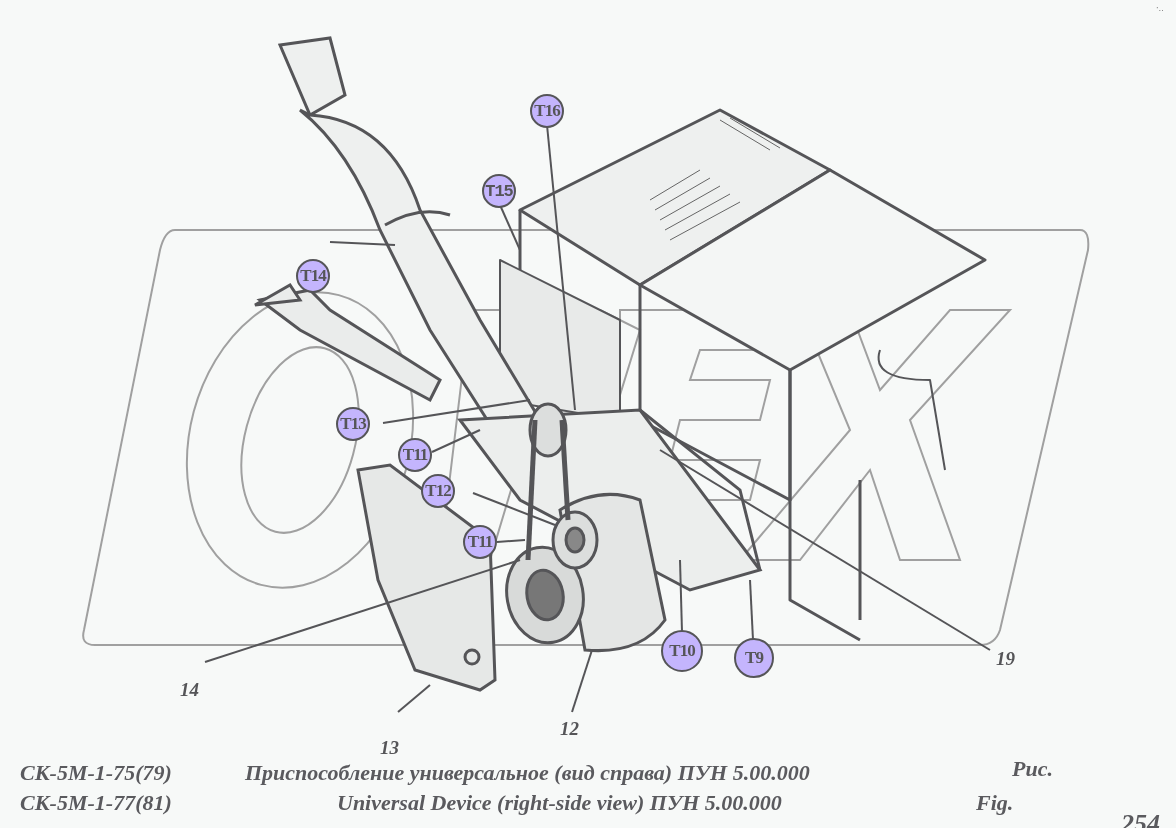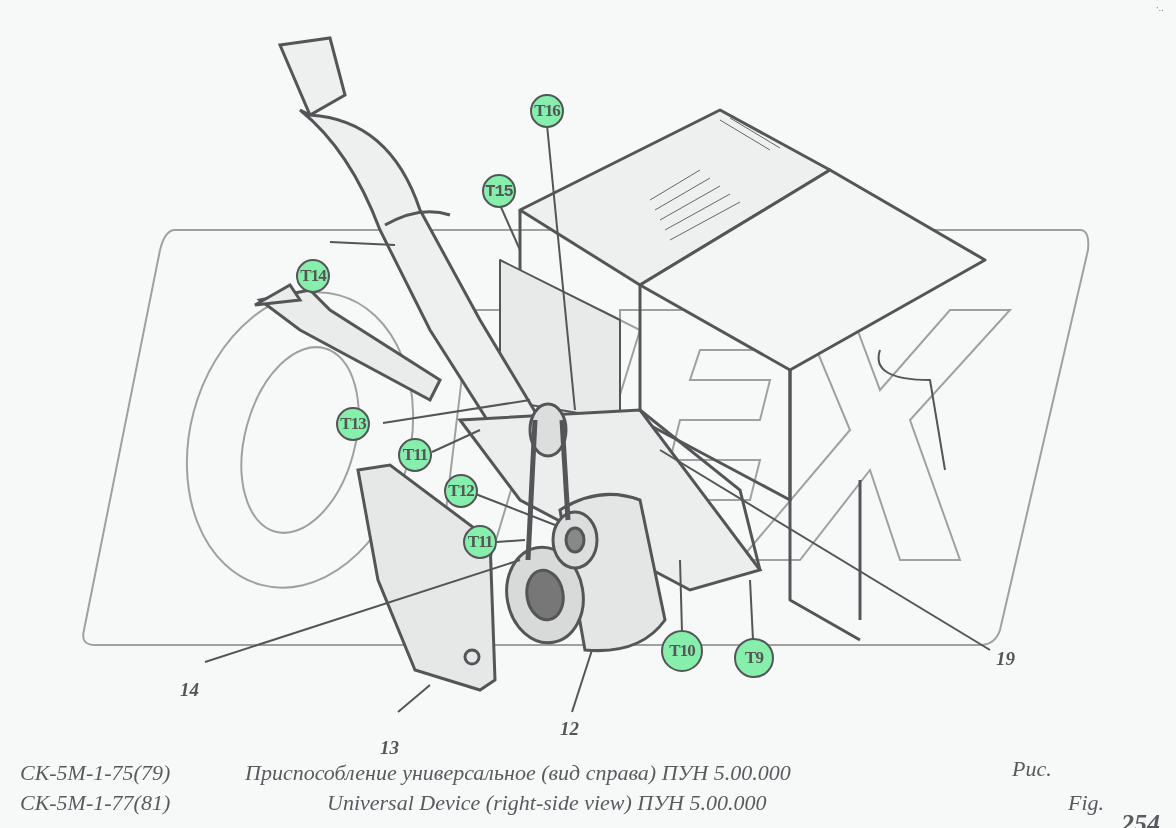--- a/index.html
+++ b/index.html
@@ -8,34 +8,34 @@
       background: #f7f9f8;
       position: relative;
       font-family: "Liberation Serif", serif;
       color: #555558;
     }
     #drawing { position: absolute; left: 0; top: 0; width: 1176px; height: 828px; }
     .callout {
       position: absolute;
       width: 34px; height: 34px;
       border: 2px solid #555558; border-radius: 50%;
-      background: #86efac;
+      background: #c4b5fd;
       display: flex; align-items: center; justify-content: center;
       font-family: "Liberation Serif", serif; font-weight: bold;
       font-size: 17px; color: #555558; letter-spacing: -1px;
       box-sizing: border-box;
     }
     .ref {
       position: absolute;
       font-family: "Liberation Serif", serif; font-style: italic; font-weight: bold;
       font-size: 19px; color: #555558;
     }
     .caption {
       position: absolute;
-      font-family: "Liberation Serif", serif; font-style: italic; font-weight: normal;
+      font-family: "Liberation Serif", serif; font-style: italic; font-weight: bold;
       font-size: 22px; color: #5a5a5e; white-space: nowrap;
     }
     .fignum {
       position: absolute;
       font-family: "Liberation Serif", serif; font-style: italic; font-weight: bold;
       font-size: 26px; color: #5a5a5e;
     }
     .corner-mark {
       position: absolute; left: 1156px; top: 4px;
       font-size: 8px; color: #777; font-family: "DejaVu Sans", sans-serif;
@@ -126,30 +126,30 @@
     <line x1="572" y1="712" x2="592" y2="650"></line>
     <line x1="990" y1="650" x2="660" y2="450"></line>
   </g>
 </svg>
 
 <div class="callout" style="left:530px;top:94px;">T16</div>
 <div class="callout" style="left:482px;top:174px;font-family:Liberation Mono, monospace;">T15</div>
 <div class="callout" style="left:296px;top:225px;margin-top:34px;">T14</div>
 <div class="callout" style="left:336px;top:407px;">T13</div>
 <div class="callout" style="left:398px;top:438px;">T11</div>
-<div class="callout" style="left:444px;top:474px;">T12</div>
+<div class="callout" style="left:421px;top:474px;">T12</div>
 <div class="callout" style="left:463px;top:525px;">T11</div>
 <div class="callout" style="left:661px;top:630px;width:42px;height:42px;">T10</div>
 <div class="callout" style="left:734px;top:638px;width:40px;height:40px;">T9</div>
 
 <div class="ref" style="left:560px;top:718px;">12</div>
 <div class="ref" style="left:380px;top:718px;margin-top:19px;">13</div>
 <div class="ref" style="left:180px;top:655px;margin-top:24px;">14</div>
 <div class="ref" style="left:996px;top:648px;">19</div>
 
 <div class="caption" style="left:20px;top:760px;">СК-5М-1-75(79)</div>
 <div class="caption" style="left:20px;top:790px;">СК-5М-1-77(81)</div>
 <div class="caption" style="left:245px;top:760px;text-align:center;">Приспособление универсальное  (вид справа) ПУН  5.00.000</div>
-<div class="caption" style="left:327px;top:790px;">Universal Device  (right-side view)  ПУН  5.00.000</div>
+<div class="caption" style="left:337px;top:790px;">Universal Device  (right-side view)  ПУН  5.00.000</div>
 <div class="caption" style="left:1012px;top:756px;">Рис.</div>
-<div class="caption" style="left:1068px;top:790px;">Fig.</div>
+<div class="caption" style="left:976px;top:790px;">Fig.</div>
 <div class="fignum" style="left:1085px;top:809px;margin-left:36px;">254</div>
 <div class="corner-mark">·‥</div>
 
 </body></html>

